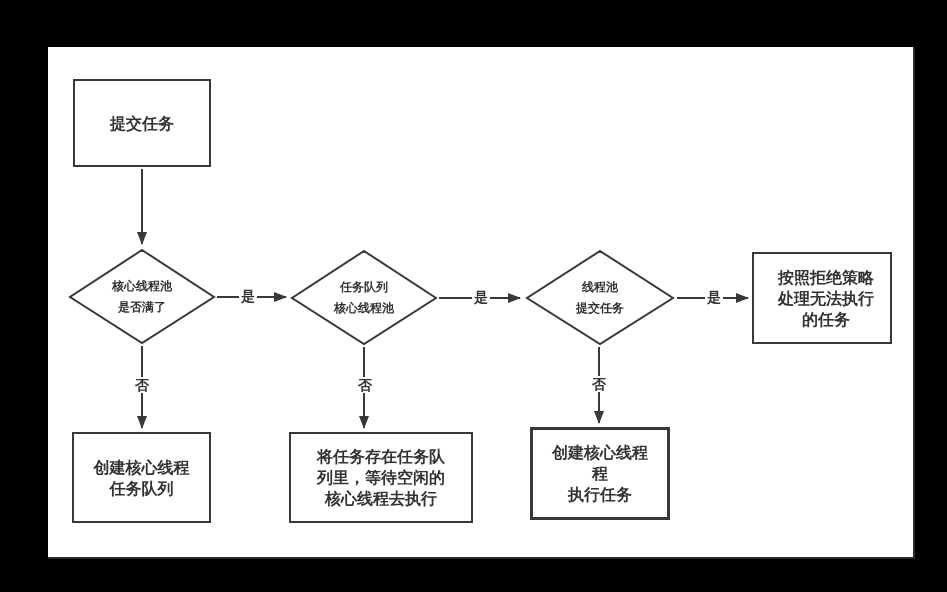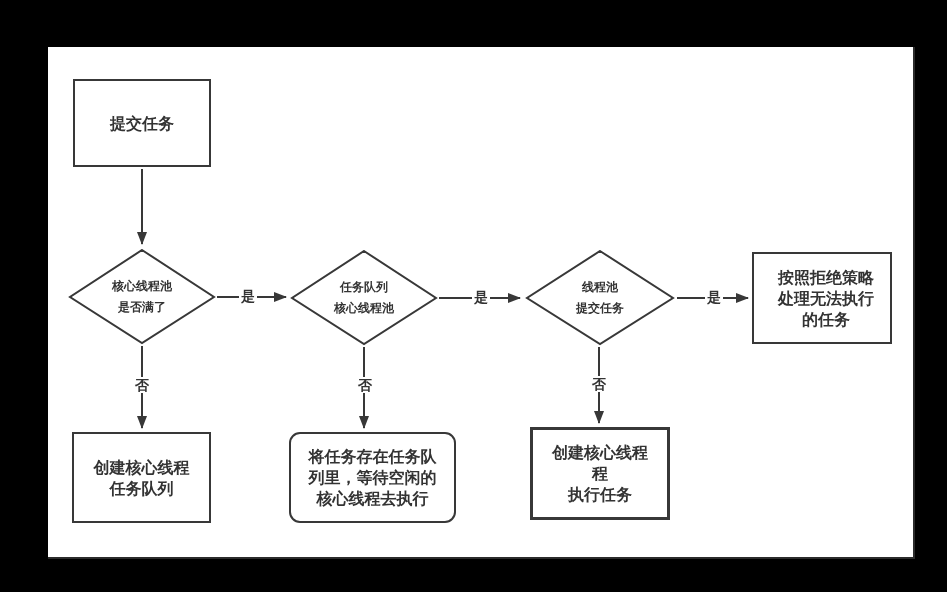--- a/index.html
+++ b/index.html
@@ -61,21 +61,21 @@
 
 <div class="node" style="left:73px;top:79px;width:138px;height:88px;">提交任务</div>
 
 <div class="node" style="left:752px;top:252px;width:140px;height:92px;padding-left:8px;">按照拒绝策略
 处理无法执行
 的任务</div>
 
 <div class="node" style="left:72px;top:432px;width:139px;height:91px;">创建核心线程
 任务队列</div>
 
-<div class="node" style="left:289px;top:432px;width:167px;height:91px;border-radius:11px;">将任务存在任务队
+<div class="node" style="left:289px;top:432px;width:184px;height:91px;">将任务存在任务队
 列里，等待空闲的
 核心线程去执行</div>
 
 <div class="node thick" style="left:530px;top:427px;width:140px;height:93px;">创建核心线程
 程
 执行任务</div>
 
 <div class="diamond" style="left:68px;top:249px;width:148px;height:96px;">
   <svg viewBox="0 0 148 96" preserveAspectRatio="none">
     <polygon points="74,1 146,48 74,94 2,48" fill="#ffffff" stroke="#383838" stroke-width="2"></polygon>

